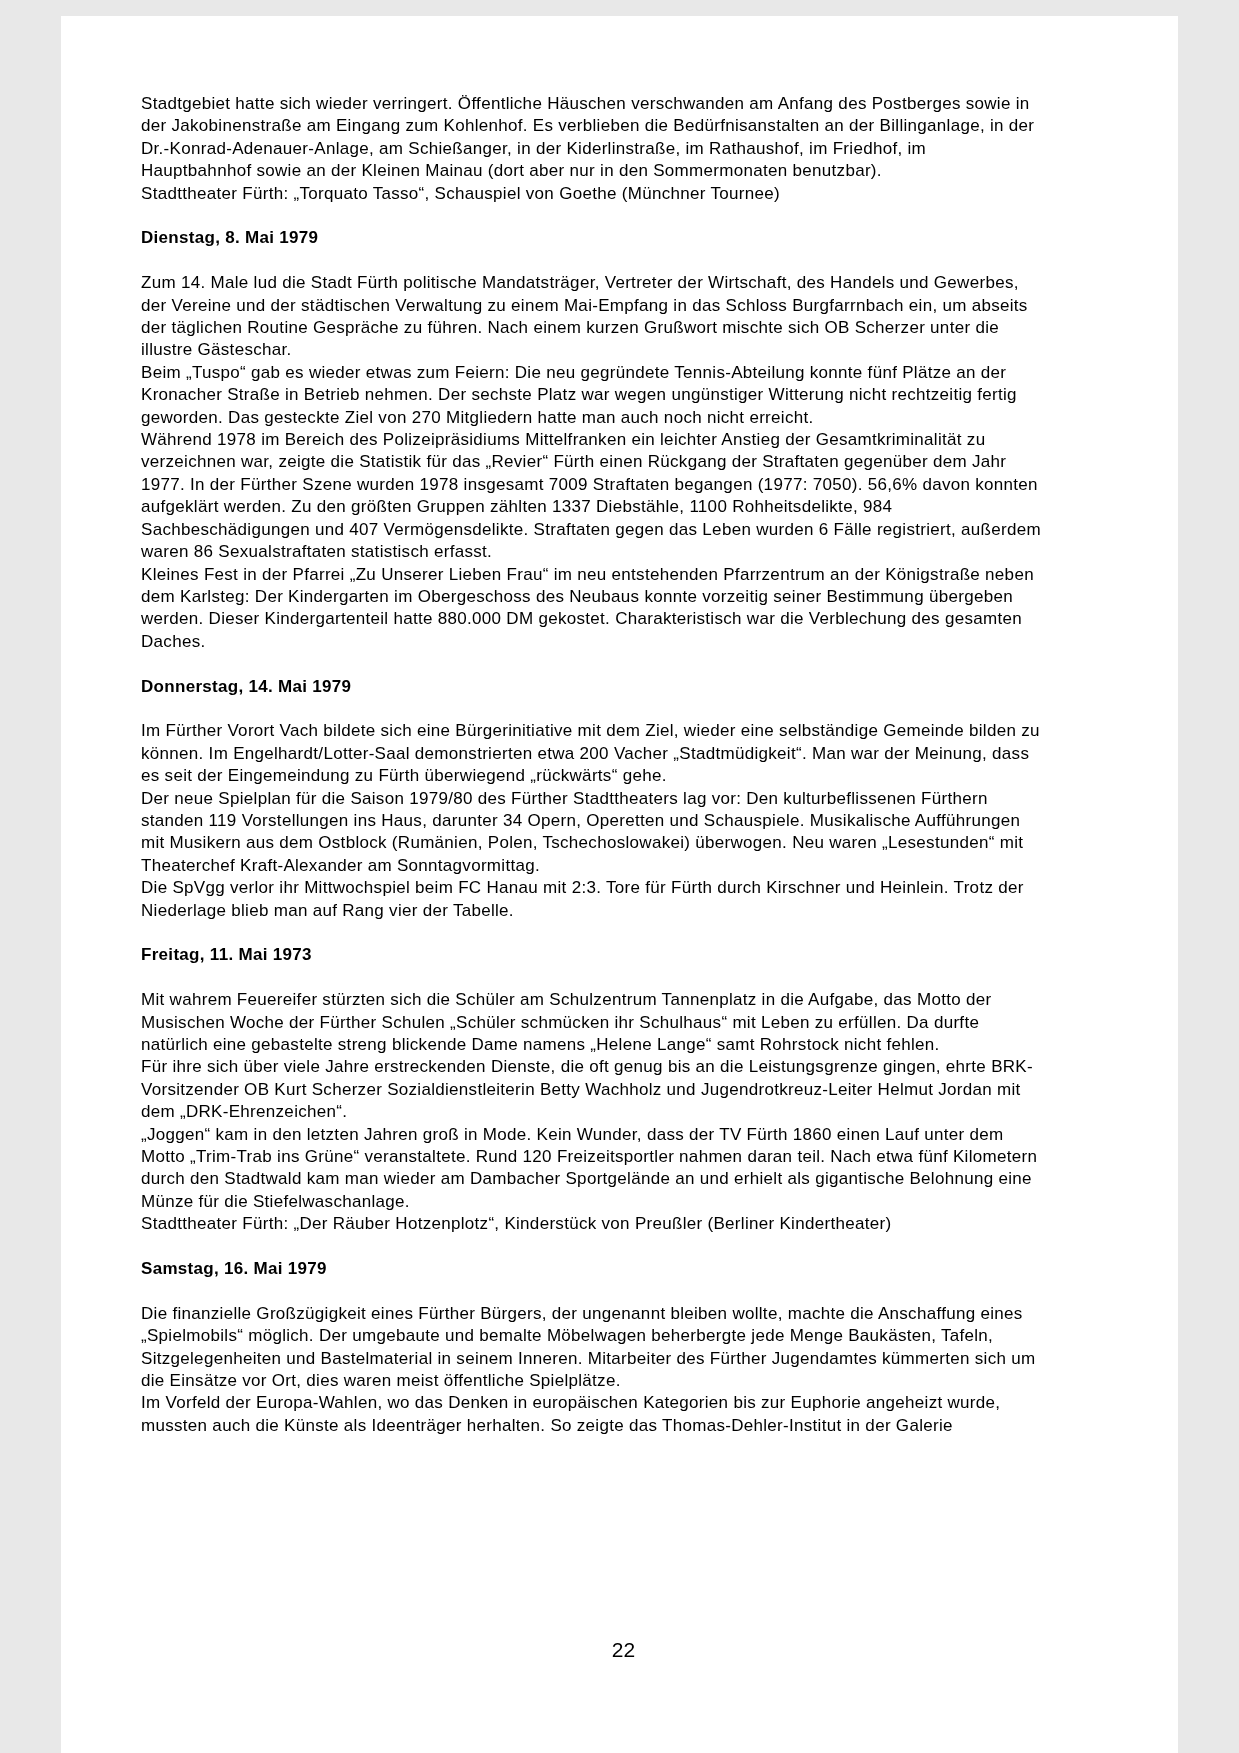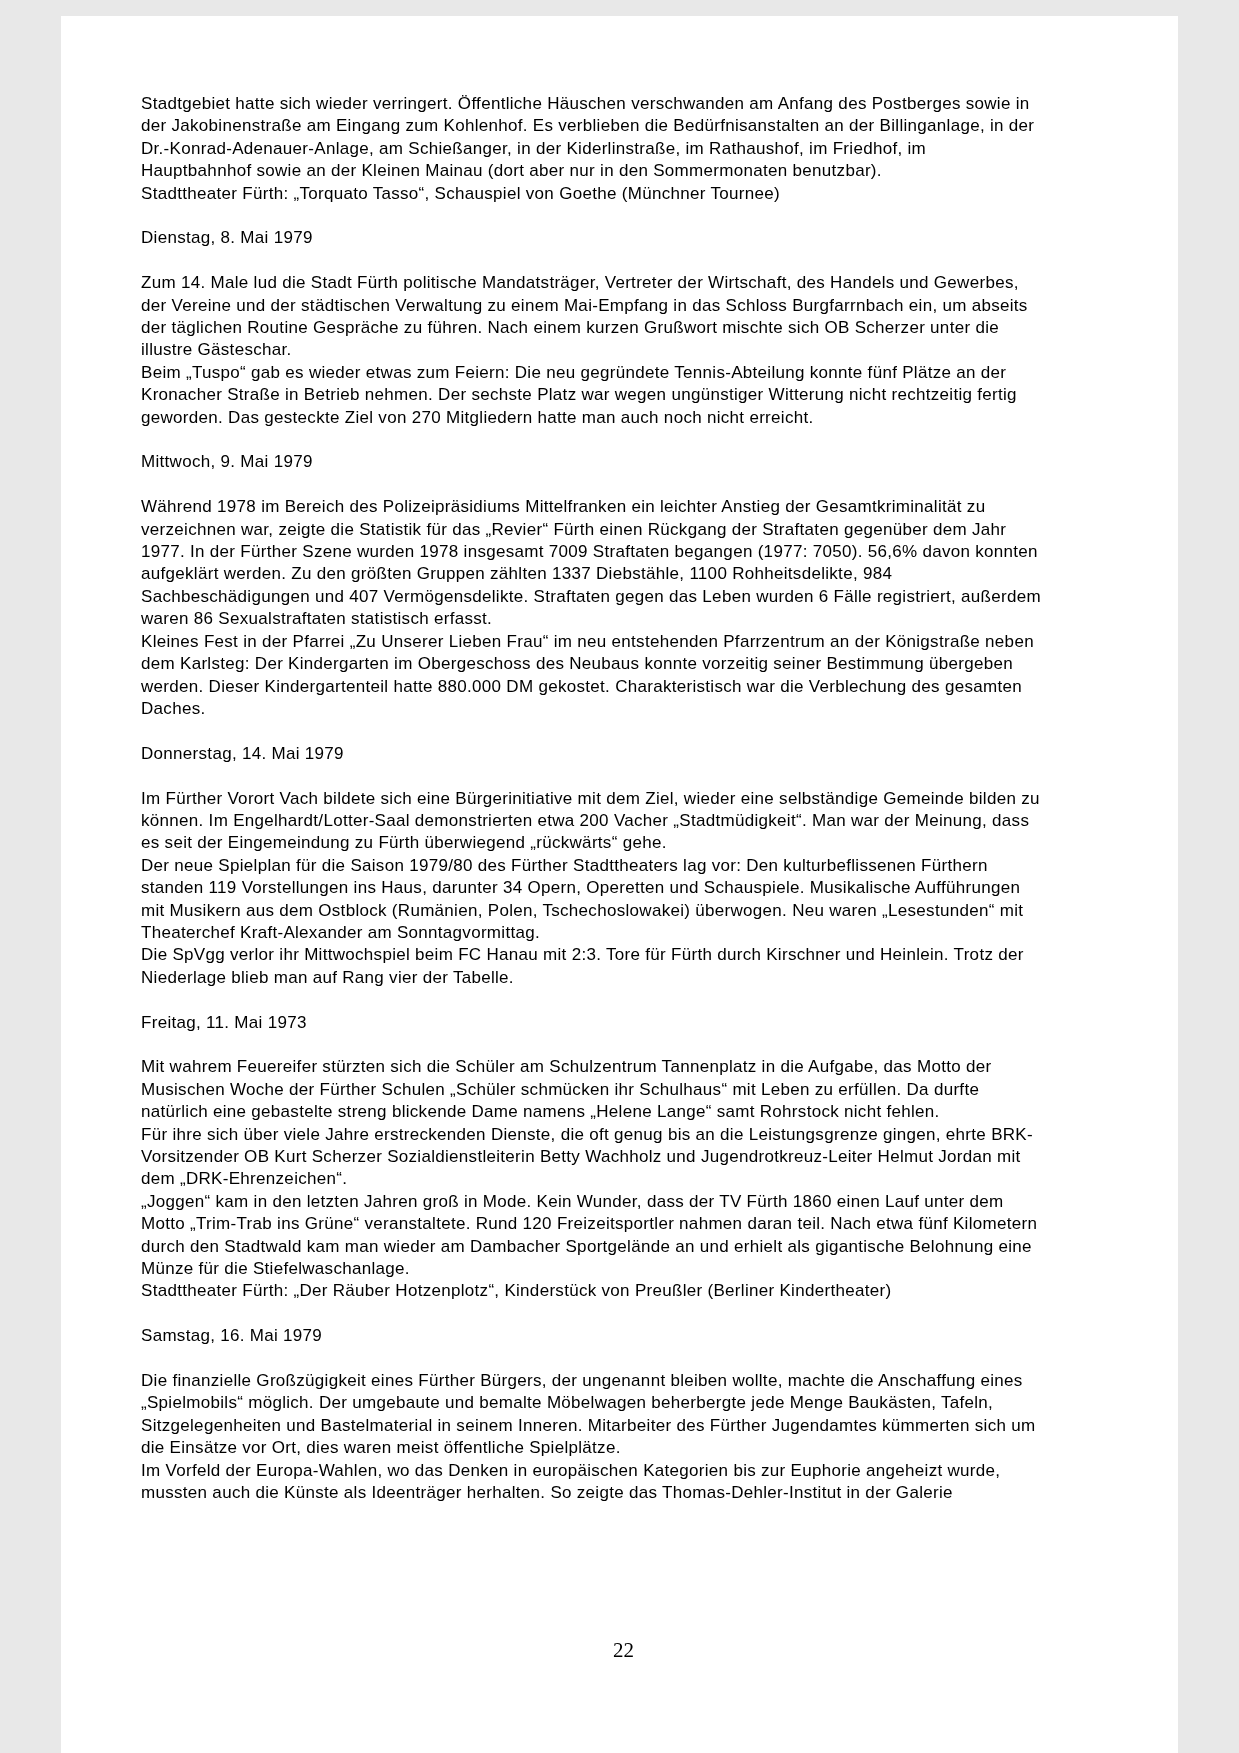--- a/index.html
+++ b/index.html
@@ -23,31 +23,31 @@
   .content {
     padding: 77px 70px 0 80px;
   }
   .section-body {
     margin: 0;
     white-space: pre-line;
   }
   .date-heading {
     font-size: 17px;
     line-height: 22.4px;
-    font-weight: normal;
+    font-weight: bold;
     margin: 22.4px 0 22.4px 0;
     letter-spacing: 0.3px;
   }
   .page-number {
     position: absolute;
     top: 1622px;
     left: 8px;
     right: 0;
     text-align: center;
-    font-family: Liberation Serif, serif;
+    font-family: Liberation Sans, sans-serif;
     font-size: 21px;
     line-height: 24px;
     letter-spacing: 0;
   }
 </style>
 </head>
 <body>
 
 <div class="page">
   <div class="content">
@@ -65,21 +65,20 @@
       <p class="section-body">Zum 14. Male lud die Stadt Fürth politische Mandatsträger, Vertreter der Wirtschaft, des Handels und Gewerbes,
 der Vereine und der städtischen Verwaltung zu einem Mai-Empfang in das Schloss Burgfarrnbach ein, um abseits
 der täglichen Routine Gespräche zu führen. Nach einem kurzen Grußwort mischte sich OB Scherzer unter die
 illustre Gästeschar.
 Beim „Tuspo“ gab es wieder etwas zum Feiern: Die neu gegründete Tennis-Abteilung konnte fünf Plätze an der
 Kronacher Straße in Betrieb nehmen. Der sechste Platz war wegen ungünstiger Witterung nicht rechtzeitig fertig
 geworden. Das gesteckte Ziel von 270 Mitgliedern hatte man auch noch nicht erreicht.</p>
     </section>
 
     <section>
-      <h2 class="date-heading">Mittwoch, 9. Mai 1979</h2>
       <p class="section-body">Während 1978 im Bereich des Polizeipräsidiums Mittelfranken ein leichter Anstieg der Gesamtkriminalität zu
 verzeichnen war, zeigte die Statistik für das „Revier“ Fürth einen Rückgang der Straftaten gegenüber dem Jahr
 1977. In der Fürther Szene wurden 1978 insgesamt 7009 Straftaten begangen (1977: 7050). 56,6% davon konnten
 aufgeklärt werden. Zu den größten Gruppen zählten 1337 Diebstähle, 1100 Rohheitsdelikte, 984
 Sachbeschädigungen und 407 Vermögensdelikte. Straftaten gegen das Leben wurden 6 Fälle registriert, außerdem
 waren 86 Sexualstraftaten statistisch erfasst.
 Kleines Fest in der Pfarrei „Zu Unserer Lieben Frau“ im neu entstehenden Pfarrzentrum an der Königstraße neben
 dem Karlsteg: Der Kindergarten im Obergeschoss des Neubaus konnte vorzeitig seiner Bestimmung übergeben
 werden. Dieser Kindergartenteil hatte 880.000 DM gekostet. Charakteristisch war die Verblechung des gesamten
 Daches.</p>

